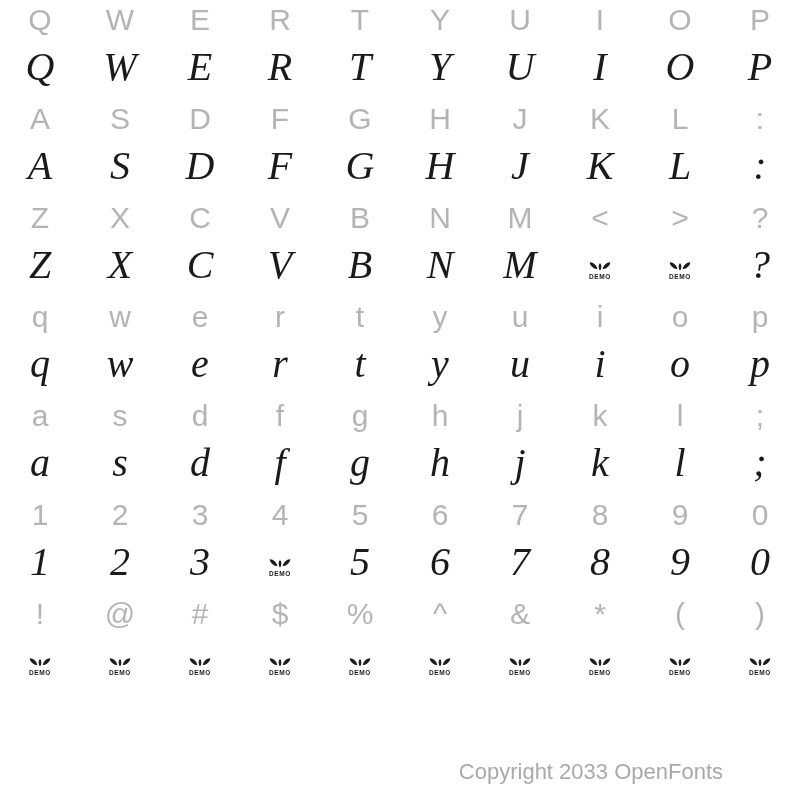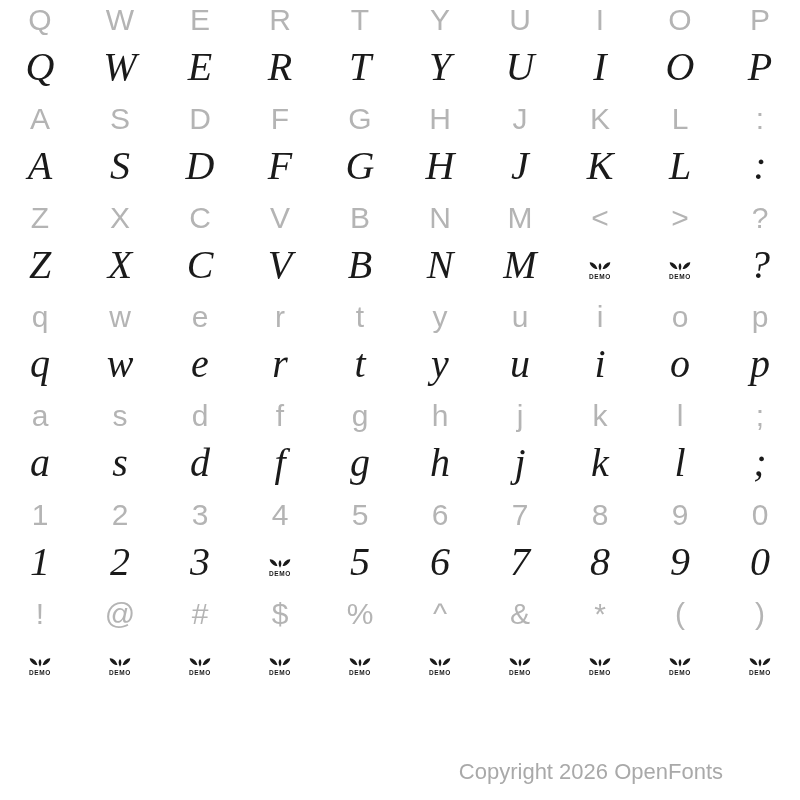--- a/index.html
+++ b/index.html
@@ -305,14 +305,14 @@
               <path d="M0,-6 C2.6,-3.5 2.6,1.5 0,5 C-2.6,1.5 -2.6,-3.5 0,-6 Z" transform="translate(18.5,8.5) rotate(48)"></path>
             </svg><span class="demo-label">DEMO</span></span>
           <span class="cell demo-missing"><svg viewBox="0 0 24 16" xmlns="http://www.w3.org/2000/svg" fill="currentColor">
               <path d="M0,-6 C2.6,-3.5 2.6,1.5 0,5 C-2.6,1.5 -2.6,-3.5 0,-6 Z" transform="translate(5.5,8.5) rotate(-48)"></path>
               <path d="M0,-6 C2.6,-3.5 2.6,1.5 0,5 C-2.6,1.5 -2.6,-3.5 0,-6 Z" transform="translate(12,9.8) scale(0.75)"></path>
               <path d="M0,-6 C2.6,-3.5 2.6,1.5 0,5 C-2.6,1.5 -2.6,-3.5 0,-6 Z" transform="translate(18.5,8.5) rotate(48)"></path>
             </svg><span class="demo-label">DEMO</span></span>
         </div>
       </div>
     </div>
-  <div class="footer">Copyright 2026 OpenFonts</div>
+  <div class="footer">Copyright 2033 OpenFonts</div>
 </div>
 
 </body></html>

